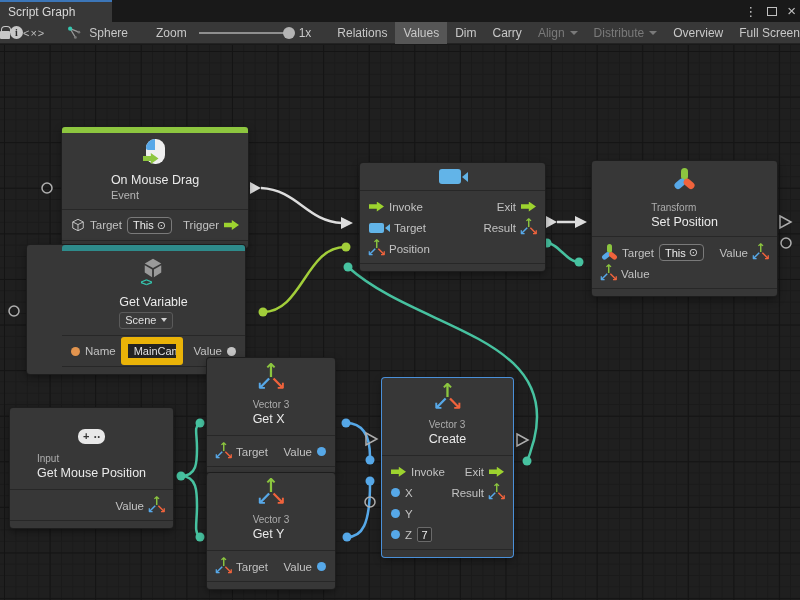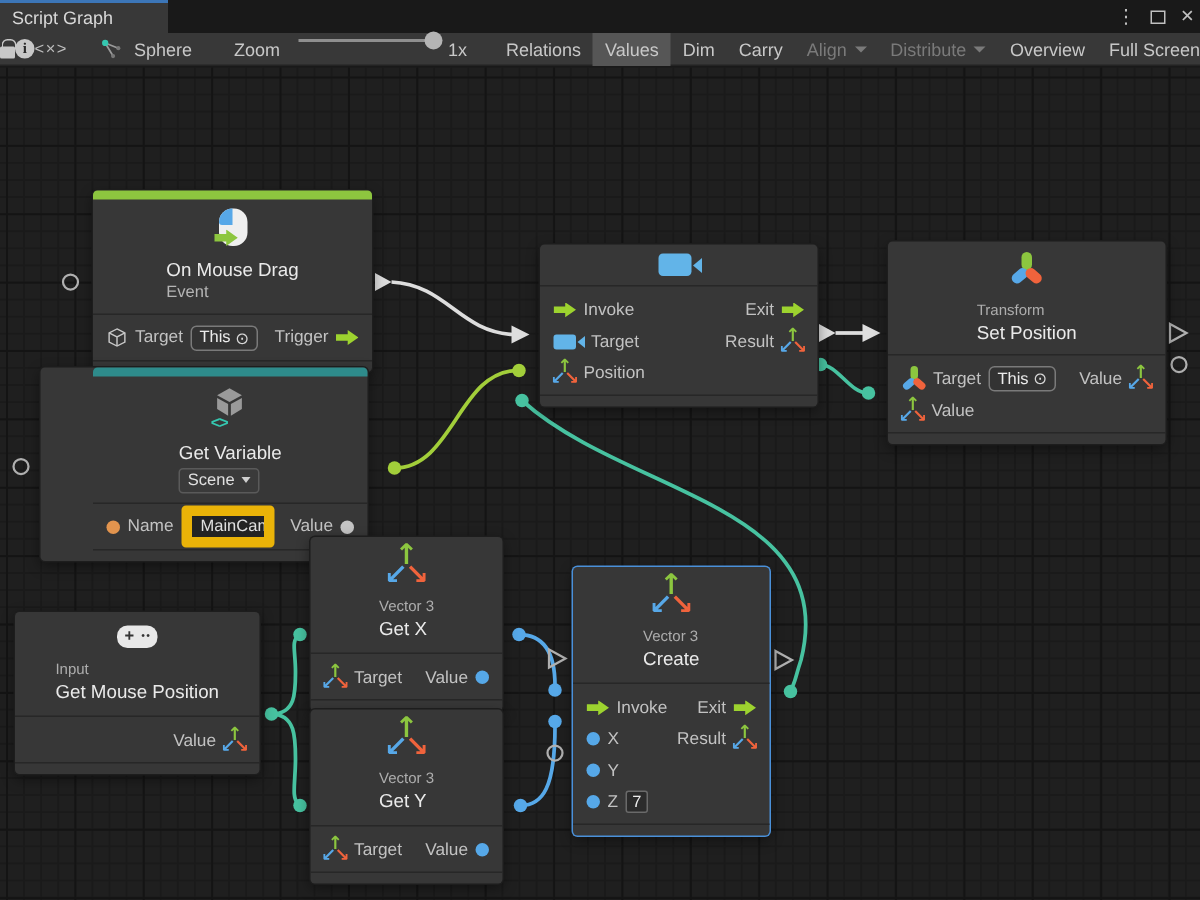--- a/index.html
+++ b/index.html
@@ -30,21 +30,21 @@
   .lock { width:10px; height:8px; background:#c8c8c8; border-radius:1px; position:relative; margin-top:4px; }
   .lock::before { content:""; position:absolute; top:-5px; left:1px; width:8px; height:6px;
                   border:1.5px solid #c8c8c8; border-bottom:none; border-radius:4px 4px 0 0; }
   .infow { width:34px; display:flex; justify-content:center; }
   .info-icon { width:13px; height:13px; border-radius:50%; background:#c8c8c8; color:#2b2b2b;
                font-size:10px; font-weight:bold; display:flex; align-items:center; justify-content:center; }
   .info-icon::before { content:"i"; font-family:"Liberation Serif",serif; }
   .codew { width:56px; display:flex; justify-content:center; color:#bdbdbd; font-size:11px; }
   .i-code::before { content:"<×>"; letter-spacing:1px; }
   .sphere-group { display:flex; align-items:center; gap:7px; margin-left:22px;justify-content:space-between; }
-  .zoom-group { display:flex; align-items:flex-start; margin-left:28px; }
+  .zoom-group { display:flex; align-items:center; margin-left:28px; }
   .slider { position:relative; width:92px; height:2px; background:#8f8f8f; margin-left:12px; }
   .slider .handle { position:absolute; right:-4px; top:-5px; width:12px; height:12px; border-radius:50%; background:#b4b4b4; }
   .zoomval { margin-left:8px; }
   .rbtns { display:flex; align-items:center; margin-left:10px; }
 
   
   .canvas { position:absolute; top:45px; left:0; width:800px; height:555px; background-color:#1f1f1f;
     background-image:
       linear-gradient(#141414 1px, transparent 1px),
       linear-gradient(90deg, #141414 1px, transparent 1px),
@@ -378,21 +378,21 @@
             <b class="adl"></b>
             <b class="adr"></b>
           </span>
         <span>Value</span>
       </div>
     </div>
     <div class="nfoot"></div>
   </div>
 
   <div class="node" style="left:10px;top:408px;width:163px;">
-    <div class="nhead" style="padding:9px 9px 8px;">
+    <div class="nhead" style="padding:9px 9px 8px;margin-top:12px;">
       <span class="gamepad">
           <span class="gp-plus"></span>
           <span class="gp-dots"></span>
         </span>
       <span class="ntitles">
         <span class="kicker">Input</span>
         <span class="title">Get Mouse Position</span>
       </span>
     </div>
     <div class="nbody">

